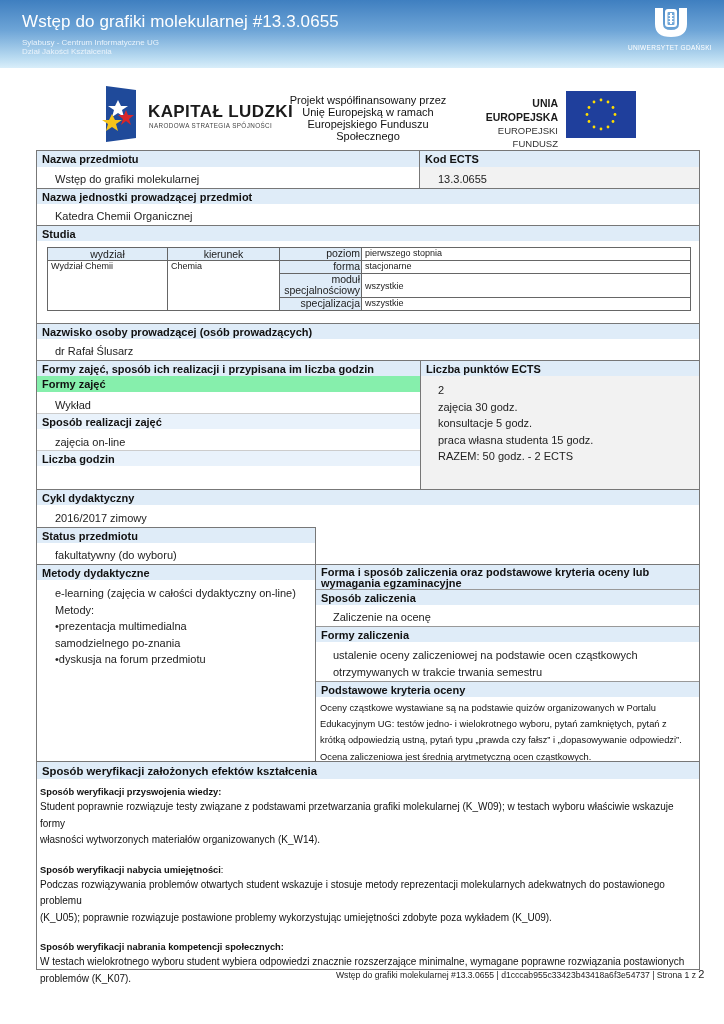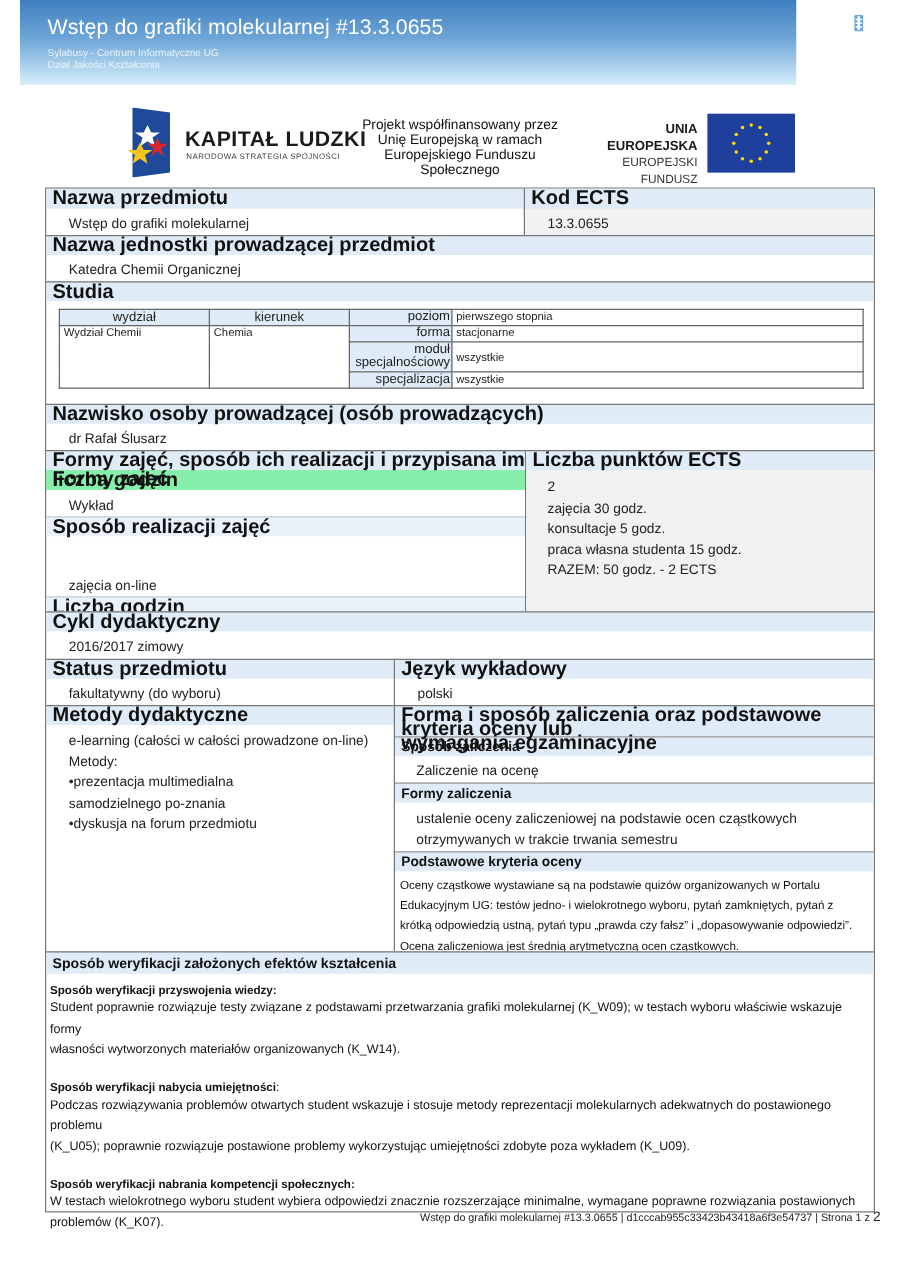--- a/index.html
+++ b/index.html
@@ -1,21 +1,21 @@
 <!DOCTYPE html>
 <html><head>
 <meta charset="utf-8">
 <style>
   * { box-sizing: border-box; margin: 0; padding: 0; }
   html, body { width: 724px; height: 1024px; background: #ffffff; overflow: hidden; }
   body { font-family: "Liberation Sans", sans-serif; color: #111; position: relative; }
 
   
   .banner {
-    position: absolute; left: 16px; top: 0; width: 621px; height: 68px;
+    position: absolute; left: 0; top: 0; width: 724px; height: 68px;
     background: linear-gradient(180deg, #3f7fc0 0%, #6ea5d7 45%, #b9dbf1 85%, #d9eefa 100%);
   }
   .banner-title {
     position: absolute; left: 22px; top: 12px;
     font-size: 17px; color: #ffffff; letter-spacing: 0.1px;
   }
   .banner-sub {
     position: absolute; left: 22px; top: 38px;
     font-size: 8px; line-height: 9px; color: #e9f3fb;
   }
@@ -40,21 +40,21 @@
   .ue-line { font-size: 9.5px; color: #333; line-height: 13px; }
   .eu-flag { position: absolute; left: 566px; top: 9px; width: 70px; height: 47px; background: #1f3f9c; }
 
   
   .form {
     position: absolute; left: 36px; top: 150px; width: 664px; height: 820px;
     border: 1px solid #777;
   }
   .row { position: absolute; left: 0; width: 662px; }
   .hdr {
-    background: #dfecf8; font-weight: bold; font-size: 16px; color: #111;
+    background: #dfecf8; font-weight: bold; font-size: 11px; color: #111;
     padding-left: 5px; height: 16px; line-height: 16px;
     border-top: 1px solid #777;
   }
   .val { font-size: 11px; color: #222; padding-left: 18px; line-height: 15px; }
   .vline { position: absolute; top: 0; width: 1px; background: #777; }
   .gray { background: #f2f2f2; }
 
   .studia-table {
     position: absolute; left: 10px; top: 6px; width: 644px; border-collapse: collapse;
     font-size: 9px; color: #222;
@@ -194,21 +194,21 @@
     <div class="hdr" style="margin-top:1px;">Nazwisko osoby prowadzącej (osób prowadzących)</div>
     <div class="val" style="padding-top:5px;">dr Rafał Ślusarz</div>
   </div>
 
   <div class="row" style="top:209px; height:129px;">
     <div style="position:absolute;left:0;top:0;width:383px;">
       <div class="hdr">Formy zajęć, sposób ich realizacji i przypisana im liczba godzin</div>
       <div class="hdr" style="border-top:none;background:#86efac;">Formy zajęć</div>
       <div class="val" style="padding-top:6px;height:21px;">Wykład</div>
       <div class="hdr" style="border-top:1px solid #ccc;background:#e9f2fb;">Sposób realizacji zajęć</div>
-      <div class="val" style="padding-top:6px;height:21px;margin-top:27px;">zajęcia on-line</div>
+      <div class="val" style="padding-top:6px;height:21px;">zajęcia on-line</div>
       <div class="hdr" style="border-top:1px solid #ccc;background:#e9f2fb;">Liczba godzin</div>
     </div>
     <div class="vline" style="left:383px;height:129px;"></div>
     <div class="gray" style="position:absolute;left:384px;top:0;width:278px;height:144px;">
       <div class="hdr">Liczba punktów ECTS</div>
       <div class="ects-list" style="padding-left:17px;padding-top:6px;">
         <div>2</div>
         <div>zajęcia 30 godz.</div>
         <div>konsultacje 5 godz.</div>
         <div>praca własna studenta 15 godz.</div>
@@ -221,31 +221,27 @@
     <div class="hdr">Cykl dydaktyczny</div>
     <div class="val" style="padding-top:6px;">2016/2017 zimowy</div>
   </div>
 
   <div class="row" style="top:376px; height:37px;">
     <div style="position:absolute;left:0;top:0;width:278px;">
       <div class="hdr">Status przedmiotu</div>
       <div class="val" style="padding-top:5px;">fakultatywny (do wyboru)</div>
     </div>
     <div class="vline" style="left:278px;height:37px;"></div>
-    <div style="position:absolute;left:279px;top:0;width:383px;">
-      <div class="hdr">Język wykładowy</div>
-      <div class="val" style="padding-top:5px;">polski</div>
-    </div>
   </div>
 
   <div class="row" style="top:413px; height:197px;">
     <div style="position:absolute;left:0;top:0;width:278px;">
       <div class="hdr">Metody dydaktyczne</div>
       <div class="metody" style="padding-left:18px;padding-top:5px;">
-        <div>e-learning (całości w całości prowadzone on-line)</div>
+        <div>e-learning (zajęcia w całości dydaktyczny on-line)</div>
         <div>Metody:</div>
         <div>•prezentacja multimedialna</div>
         <div>samodzielnego po-znania</div>
         <div>•dyskusja na forum przedmiotu</div>
       </div>
     </div>
     <div class="vline" style="left:278px;height:197px;"></div>
     <div style="position:absolute;left:279px;top:0;width:383px;">
       <div class="hdr" style="height:25px;line-height:11px;padding-top:2px;">
         <div>Forma i sposób zaliczenia oraz podstawowe kryteria oceny lub</div>

